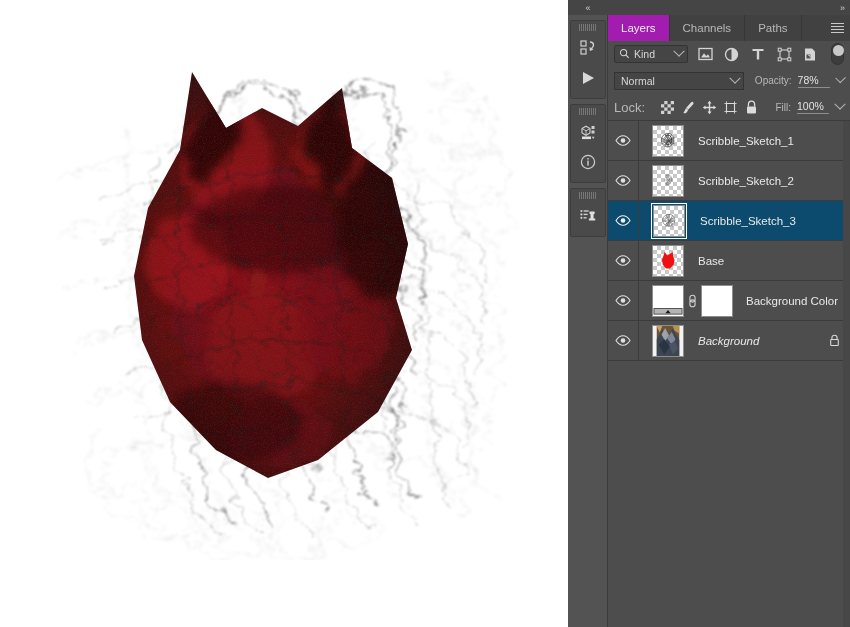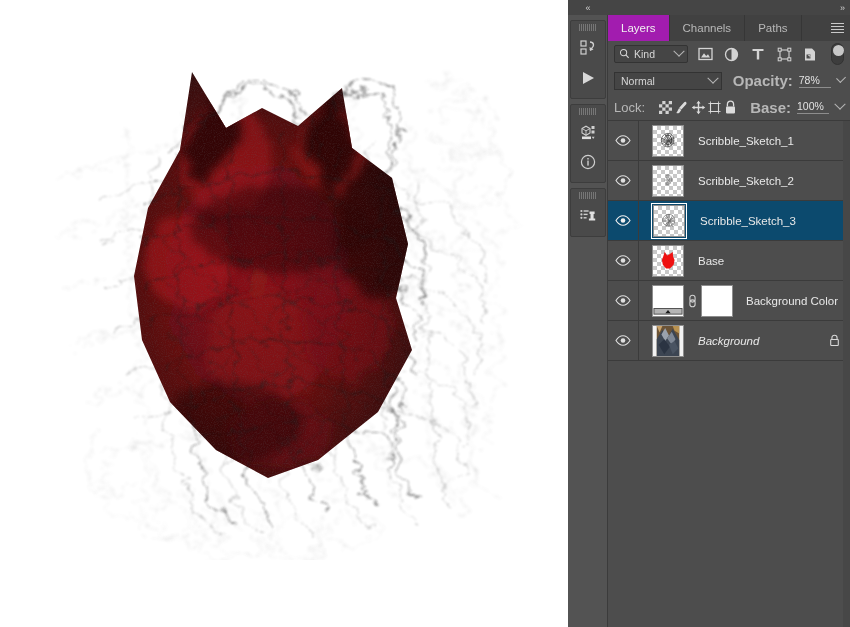--- a/index.html
+++ b/index.html
@@ -196,23 +196,22 @@
     background: #454545;
     border: 1px solid #333;
     border-radius: 0;
     display: flex; align-items: center; justify-content: space-between;
     padding: 0 4px 0 6px;
     box-sizing: border-box;
     color: #d6d6d6; font-size: 10.5px;
     cursor: default;
   }
   .field-label {
-    color: #b7b7b7; font-size: 15px;
+    color: #b7b7b7; font-size: 10px;
     margin-left: 11px;
-    font-weight: bold;
   }
   .scrub-value {
     color: #e2e2e2; font-size: 10.5px;
     margin-left: 6px;
     border-bottom: 1px solid #8d8d8d;
     padding-bottom: 1px;
     min-width: 32px;
     text-align: left;
     cursor: default;
   }
@@ -651,21 +650,21 @@
           </svg>
         </div>
         <div class="lock-ico">
           <svg width="13" height="15" viewBox="0 0 13 15">
             <path d="M3.4,6.5 L3.4,4.4 C3.4,2.4 4.8,1.2 6.5,1.2 C8.2,1.2 9.6,2.4 9.6,4.4 L9.6,6.5" fill="none" stroke="#dcdcdc" stroke-width="1.3"></path>
             <rect x="2" y="6.4" width="9" height="7" rx="0.8" fill="#dcdcdc"></rect>
           </svg>
         </div>
 
         <div id="fill-group">
-          <span class="field-label">Base:</span>
+          <span class="field-label">Fill:</span>
           <span class="scrub-value">100%</span>
           <span class="chev val-chev"></span>
         </div>
       </div>
 
       <div id="layer-list">
 
         <div class="layer-row">
           <div class="eye-cell">
             <svg width="16" height="11" viewBox="0 0 16 11">

